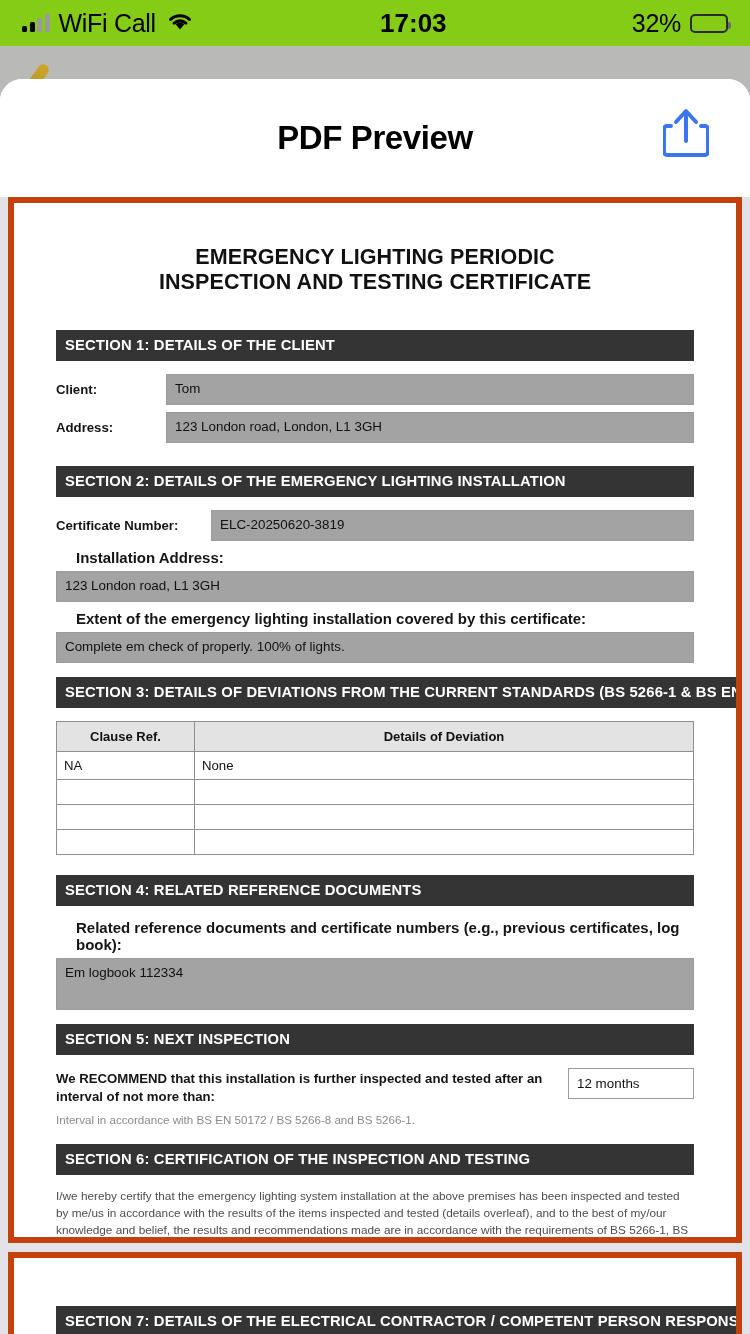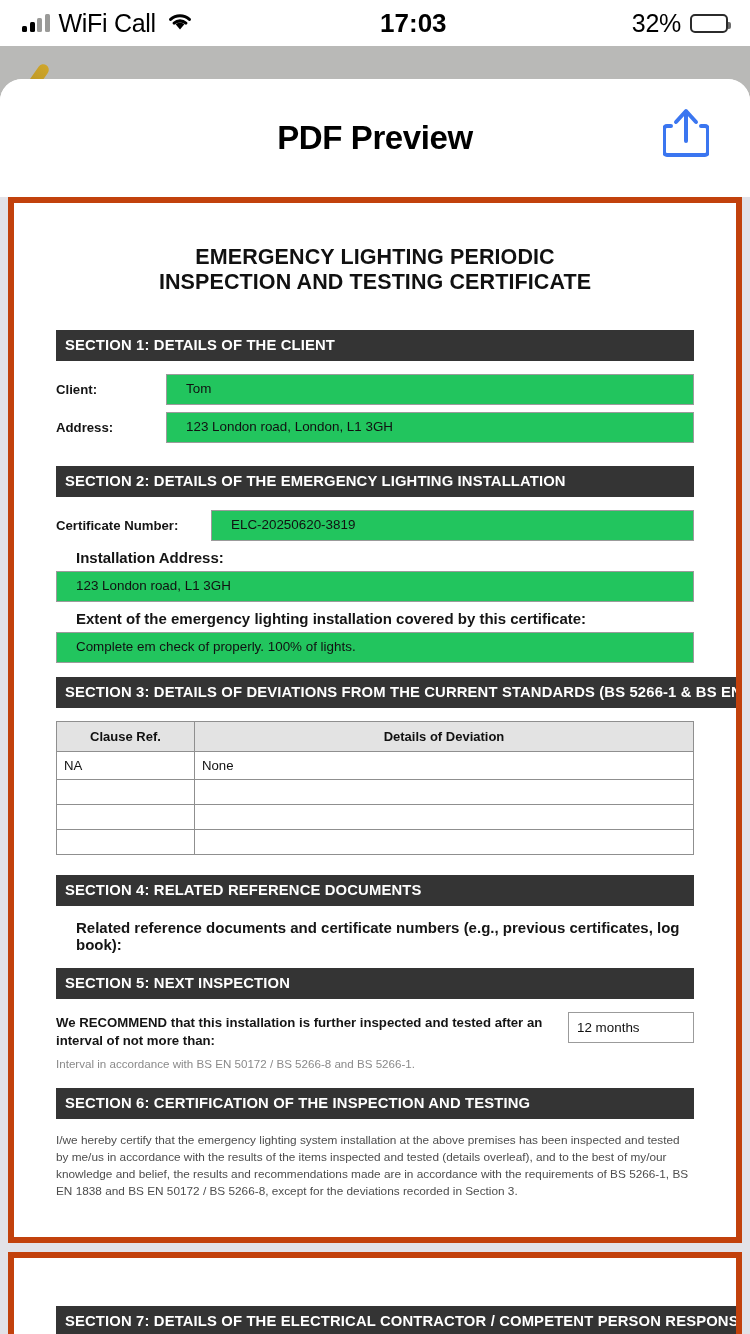--- a/index.html
+++ b/index.html
@@ -11,21 +11,21 @@
   }
   body {
     background: #b9b9b7;
     position: relative;
   }
 
   
   #status-bar {
     position: absolute; top: 0; left: 0;
     width: 750px; height: 46px;
-    background: #ffffff;
+    background: #84cc16;
     display: flex; align-items: center;
     padding: 0 22px;
     z-index: 40;
   }
   .sb-left { display: flex; align-items: center; gap: 9px; flex: 0 0 auto; }
   .sb-center { flex: 1 1 auto; text-align: center; }
   .sb-right { display: flex; align-items: center; gap: 9px; flex: 0 0 auto; }
 
   .signal-bars { display: flex; align-items: flex-end; gap: 2.5px; height: 17px; }
   .signal-bars i { display: block; width: 5px; border-radius: 1.5px; background: #000; }
@@ -147,24 +147,24 @@
     margin-bottom: 7px;
   }
   .field-label {
     font-size: 13.2px; font-weight: 700; color: #151515;
     flex: 0 0 auto;
   }
   .field-label.w-client { width: 110px; }
   .field-label.w-cert { width: 155px; }
   .field-box {
     border: 1px solid #9b9b9b;
-    background: #22c55e;
+    background: #a3a3a3;
     font-size: 13.4px;
     color: #111;
-    padding: 6px 8px 7px 19px;
+    padding: 6px 8px 7px 8px;
     flex: 1 1 auto;
     min-height: 28px;
     line-height: 1.2;
   }
 
   .block-label {
     font-size: 15px; font-weight: 700; color: #151515;
     margin: 8px 0 5px 0;
     padding-left: 20px;
   }
@@ -342,20 +342,21 @@
             </tr>
             <tr>
               <td class="col-clause"></td>
               <td></td>
             </tr>
           </tbody>
         </table>
 
         <div class="section-head">SECTION 4: RELATED REFERENCE DOCUMENTS</div>
         <div class="block-label">Related reference documents and certificate numbers (e.g., previous certificates, log book):</div>
+        <div class="field-box standalone tall-box">Em logbook 112334</div>
 
         <div class="spacer-md"></div>
 
         <div class="section-head">SECTION 5: NEXT INSPECTION</div>
         <div class="next-row">
           <div class="next-text">We RECOMMEND that this installation is further inspected and tested after an interval of not more than:</div>
           <div class="next-box">12 months</div>
         </div>
         <div class="fine-note">Interval in accordance with BS EN 50172 / BS 5266-8 and BS 5266-1.</div>
 

